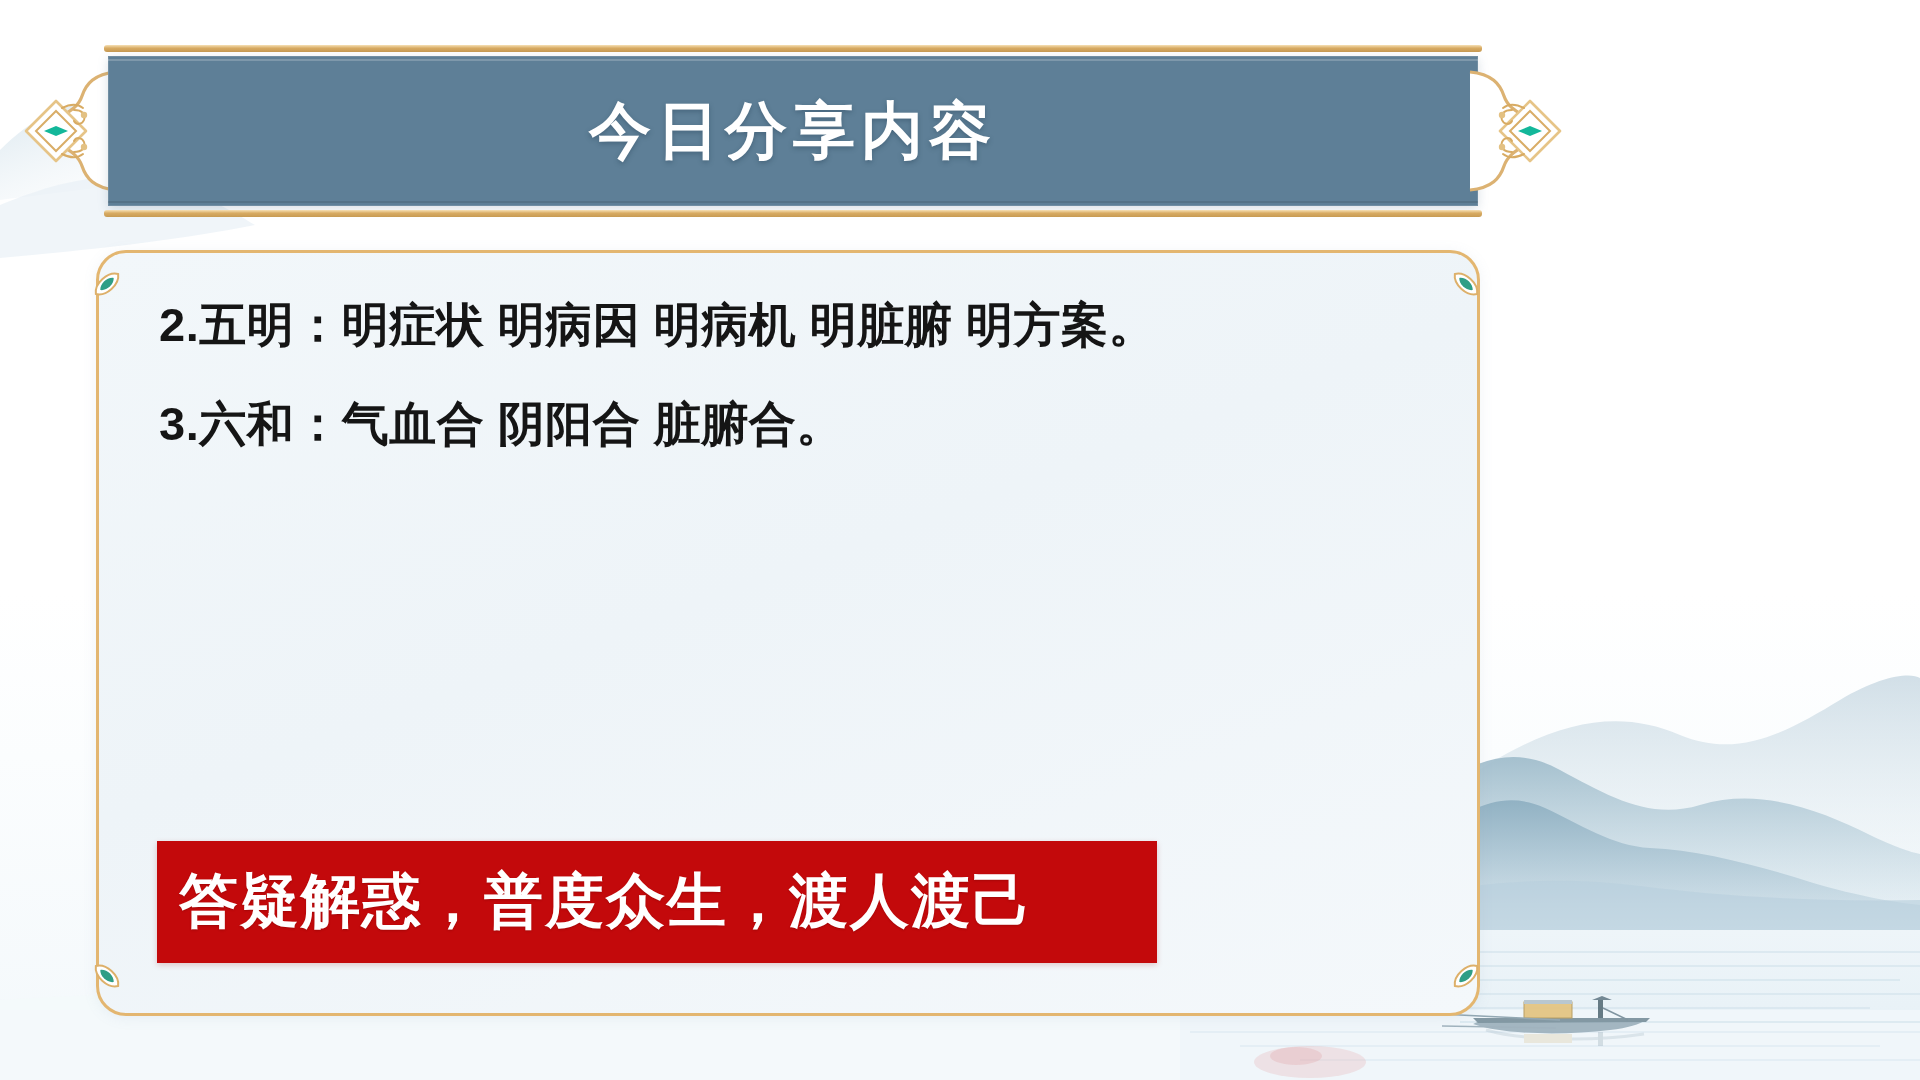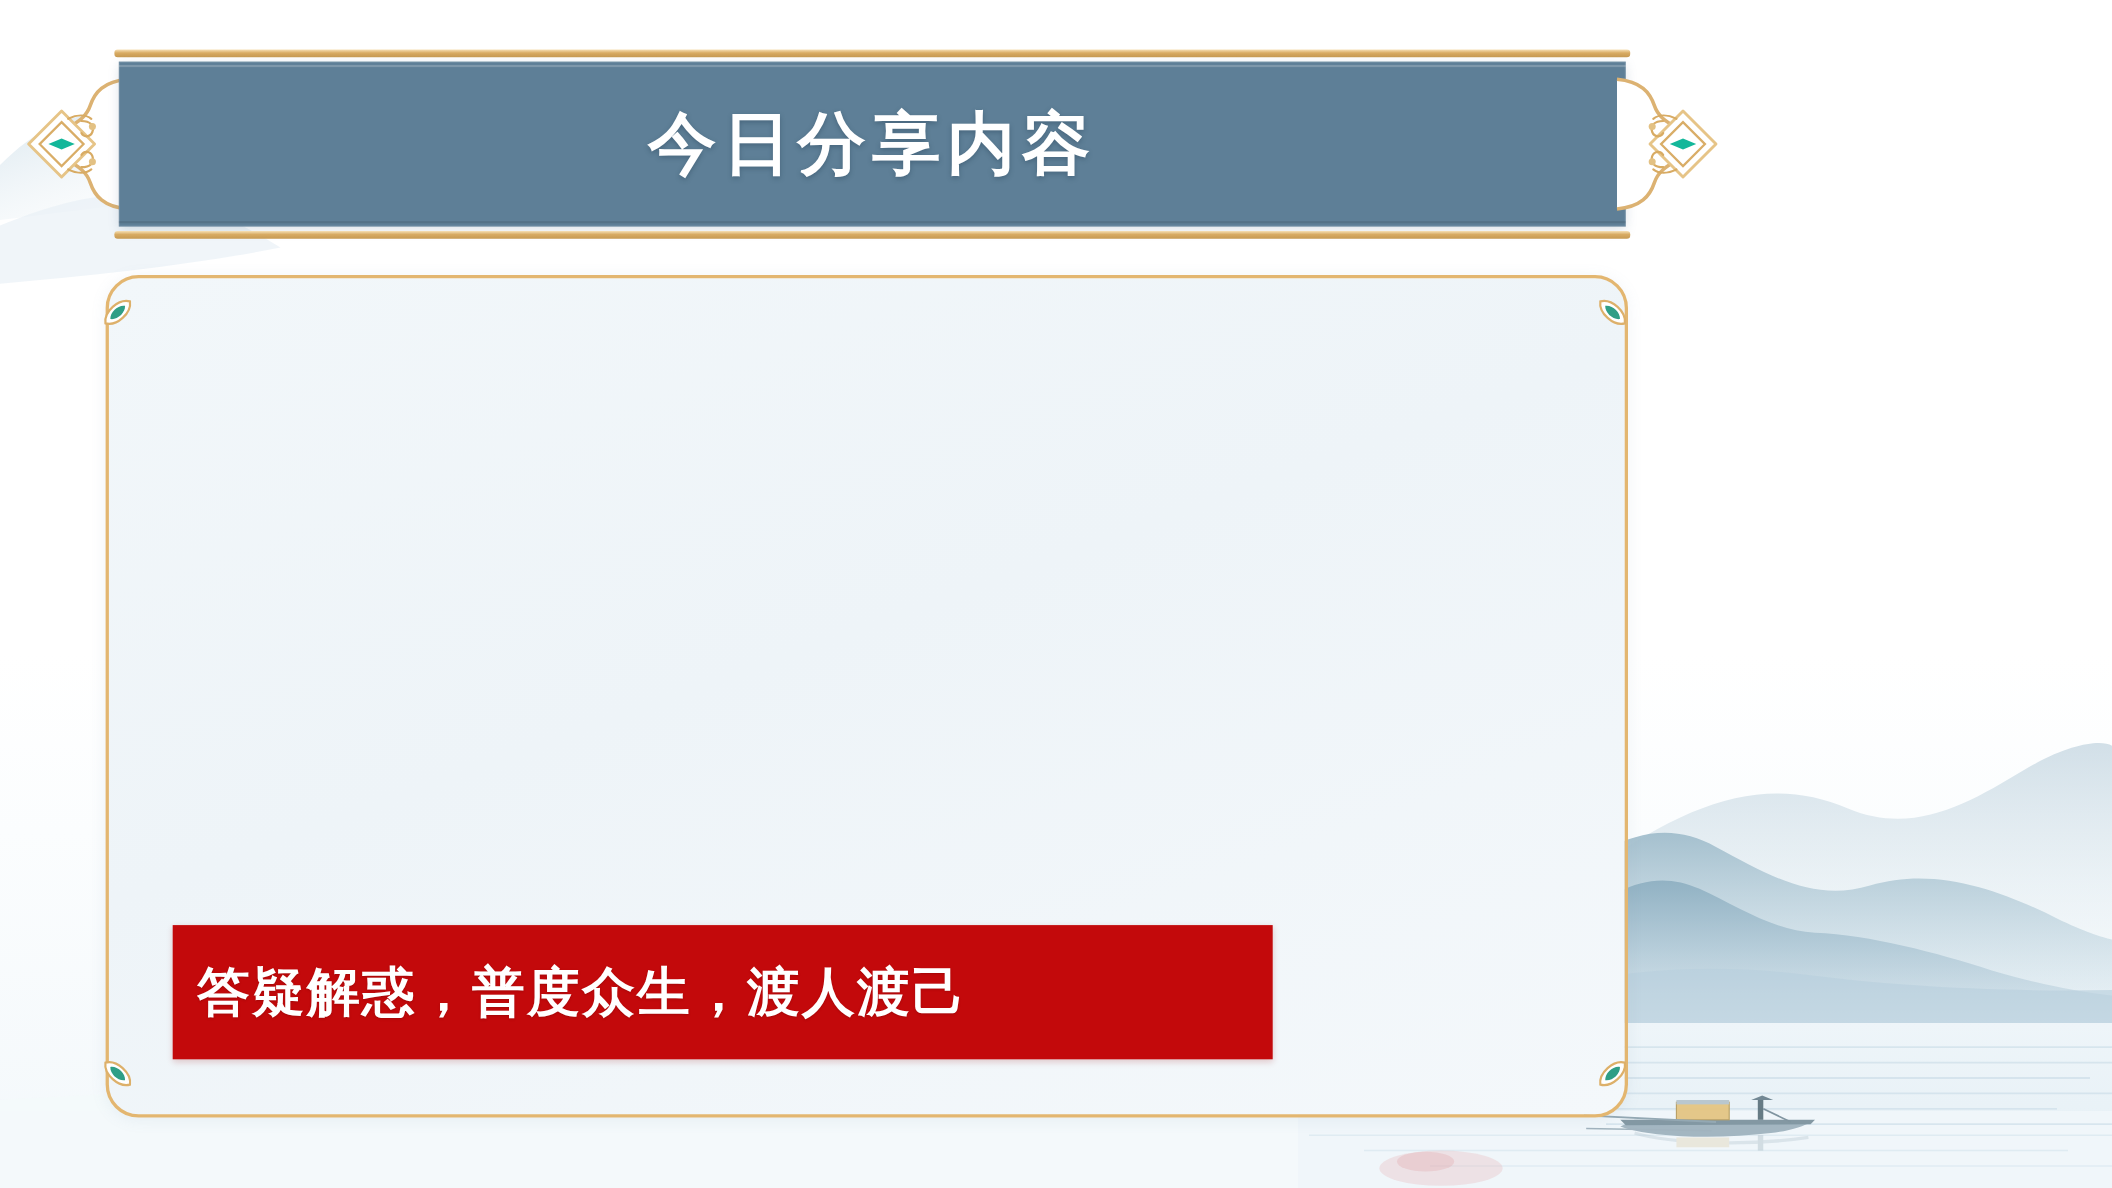--- a/index.html
+++ b/index.html
@@ -145,21 +145,21 @@
     top: 588px;
     width: 1000px;
     height: 122px;
     background: #c3090b;
     display: flex;
     align-items: center;
     box-shadow: 0 2px 6px rgba(150,10,12,.20);
   }
   #highlight-banner-text {
     color: #ffffff;
-    font-size: 48px;
+    font-size: 59px;
     font-weight: bold;
     letter-spacing: 2px;
     padding-left: 22px;
     white-space: nowrap;
     text-shadow: 0 1px 2px rgba(90,0,0,.30);
   }
 </style>
 </head>
 <body>
 
@@ -332,20 +332,22 @@
       </svg>
     </div>
     <div class="card-corner br">
       <svg viewBox="0 0 34 22" xmlns="http://www.w3.org/2000/svg">
         <path d="M2,11 C8,2 26,2 32,11 C26,20 8,20 2,11 Z" fill="#ffffff" stroke="#ddb06a" stroke-width="2"></path>
         <path d="M8,11 C12,6 22,6 26,11 C22,16 12,16 8,11 Z" fill="#2f9e86"></path>
       </svg>
     </div>
 
     <div id="bullet-list">
+      <div class="bullet-line">2.五明：明症状 明病因 明病机 明脏腑 明方案。</div>
+      <div class="bullet-line">3.六和：气血合 阴阳合 脏腑合。</div>
     </div>
 
     <div id="highlight-banner">
       <div id="highlight-banner-text">答疑解惑，普度众生，渡人渡己</div>
     </div>
 
   </div>
 
 </div>
 

